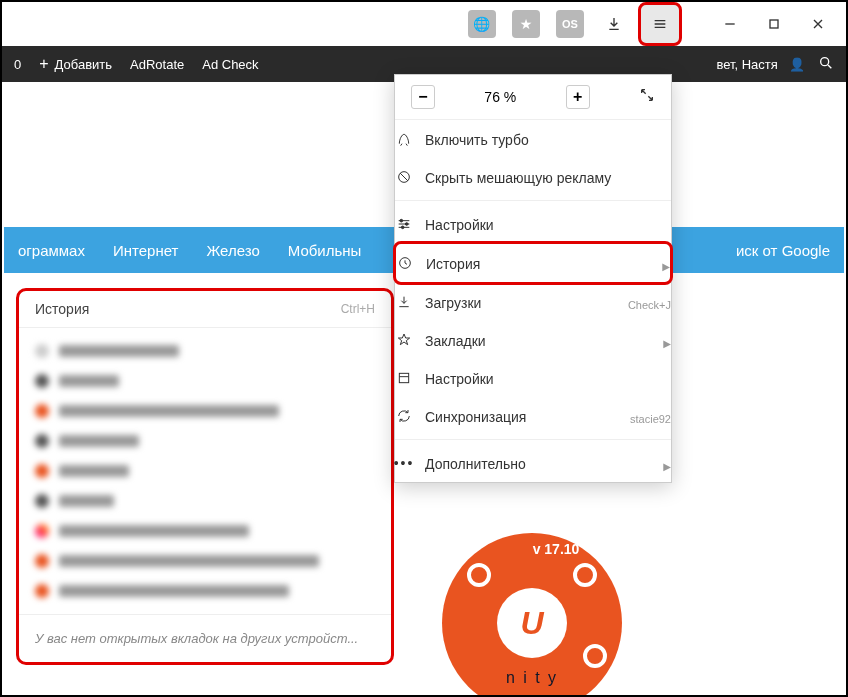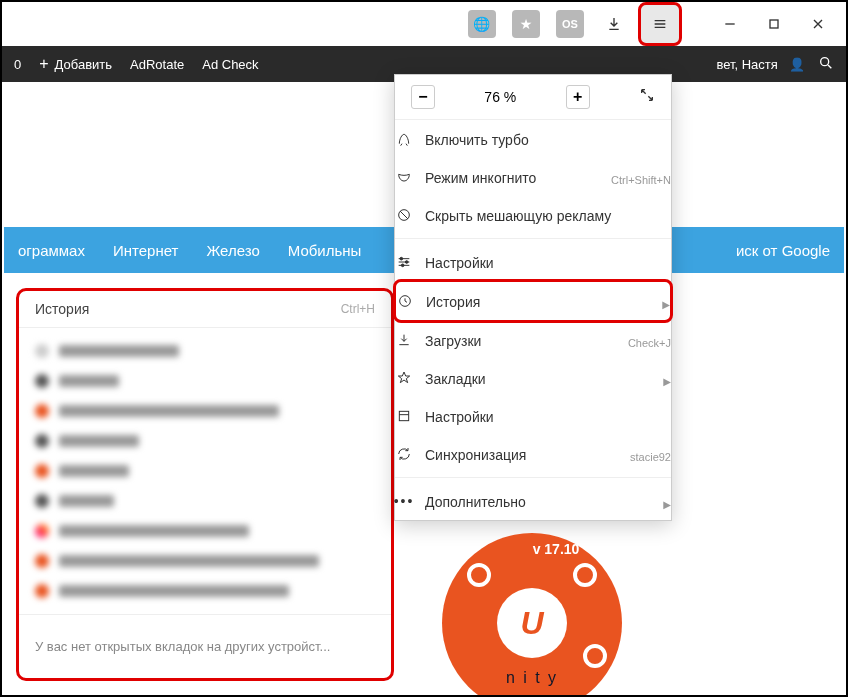--- a/index.html
+++ b/index.html
@@ -12,21 +12,21 @@
 .toolbar { height: 36px; background: #2a2a2a; color: #fff; display: flex; align-items: center; padding: 0 12px; gap: 18px; font-size: 13px; }
 .toolbar-right { margin-left: auto; display: flex; align-items: center; gap: 12px; }
 .bluebar { position: absolute; top: 225px; left: 2px; right: 2px; height: 46px; background: #3ca3e0; color: #fff; display: flex; align-items: center; padding: 0 14px; gap: 28px; font-size: 15px; }
 .bluebar-right { margin-left: auto; text-align: right; }
 .history-submenu { position: absolute; top: 286px; left: 14px; width: 378px; background: #fff; border: 3px solid #e00000; border-radius: 10px; }
 .hs-header { display: flex; align-items: center; justify-content: space-between; padding: 10px 16px; font-size: 14px; color: #444; border-bottom: 1px solid #eee; }
 .hs-list { padding: 8px 0; }
 .hs-item { display: flex; align-items: center; gap: 10px; padding: 8px 16px; filter: blur(3px); }
 .hs-dot { width: 14px; height: 14px; border-radius: 50%; flex-shrink: 0; }
 .hs-text { height: 12px; background: #999; border-radius: 2px; }
-.hs-footer { padding: 24px 16px; border-top: 1px solid #eee; font-size: 13px; color: #888; }
+.hs-footer { padding: 16px 16px; border-top: 1px solid #eee; font-size: 13px; color: #888; font-style: italic; }
 .main-menu { position: absolute; top: 72px; left: 392px; width: 278px; background: #fff; border: 1px solid #ccc; box-shadow: 0 4px 20px rgba(0,0,0,0.2); }
 .mm-zoom { display: flex; align-items: center; justify-content: space-between; padding: 10px 16px; border-bottom: 1px solid #eee; }
 .mm-zbtn { width: 24px; height: 24px; border: 1px solid #ccc; border-radius: 3px; display: flex; align-items: center; justify-content: center; font-size: 16px; font-weight: bold; cursor: pointer; }
 .mm-item { display: flex; align-items: flex-end; gap: 12px; padding: 10px 0; font-size: 14px; color: #333; cursor: pointer; }
 .mm-icon { width: 18px; height: 18px; display: flex; align-items: center; justify-content: center; flex-shrink: 0; }
 .mm-shortcut { margin-left: auto; font-size: 11px; color: #999; }
 .mm-arrow { margin-left: auto; color: #999; font-size: 10px; }
 .mm-sep { height: 1px; background: #eee; margin: 4px 0; }
 .mm-highlight { border: 3px solid #e00000; border-radius: 8px; margin: -2px; position: relative; z-index: 5; background: #fff; }
 .ubuntu-logo { position: absolute; bottom: 2px; left: 440px; width: 210px; height: 160px; }
@@ -164,29 +164,20 @@
     <span class="mm-icon">
         <svg viewBox="0 0 24 24" stroke="#333" stroke-width="1.5" fill="none">
           <path d="M5 19c0-7 4-14 7-14s7 7 7 14M9 19l-2 3M15 19l2 3"></path>
         </svg>
       </span>
     <span>Включить турбо</span>
   </div>
   <div class="mm-item">
     <span class="mm-icon">
         <svg viewBox="0 0 24 24" stroke="#333" stroke-width="1.5" fill="none">
-          <path d="M4 8c0 6 4 10 8 10s8-4 8-10c-5 2-11 2-16 0z"></path>
-        </svg>
-      </span>
-    <span>Режим инкогнито</span>
-    <span class="mm-shortcut">Ctrl+Shift+N</span>
-  </div>
-  <div class="mm-item">
-    <span class="mm-icon">
-        <svg viewBox="0 0 24 24" stroke="#333" stroke-width="1.5" fill="none">
           <circle cx="12" cy="12" r="8"></circle>
           <path d="M6 6l12 12"></path>
         </svg>
       </span>
     <span>Скрыть мешающую рекламу</span>
   </div>
   <div class="mm-sep"></div>
   <div class="mm-item">
     <span class="mm-icon">
         <svg viewBox="0 0 24 24" stroke="#333" stroke-width="1.5" fill="none">

